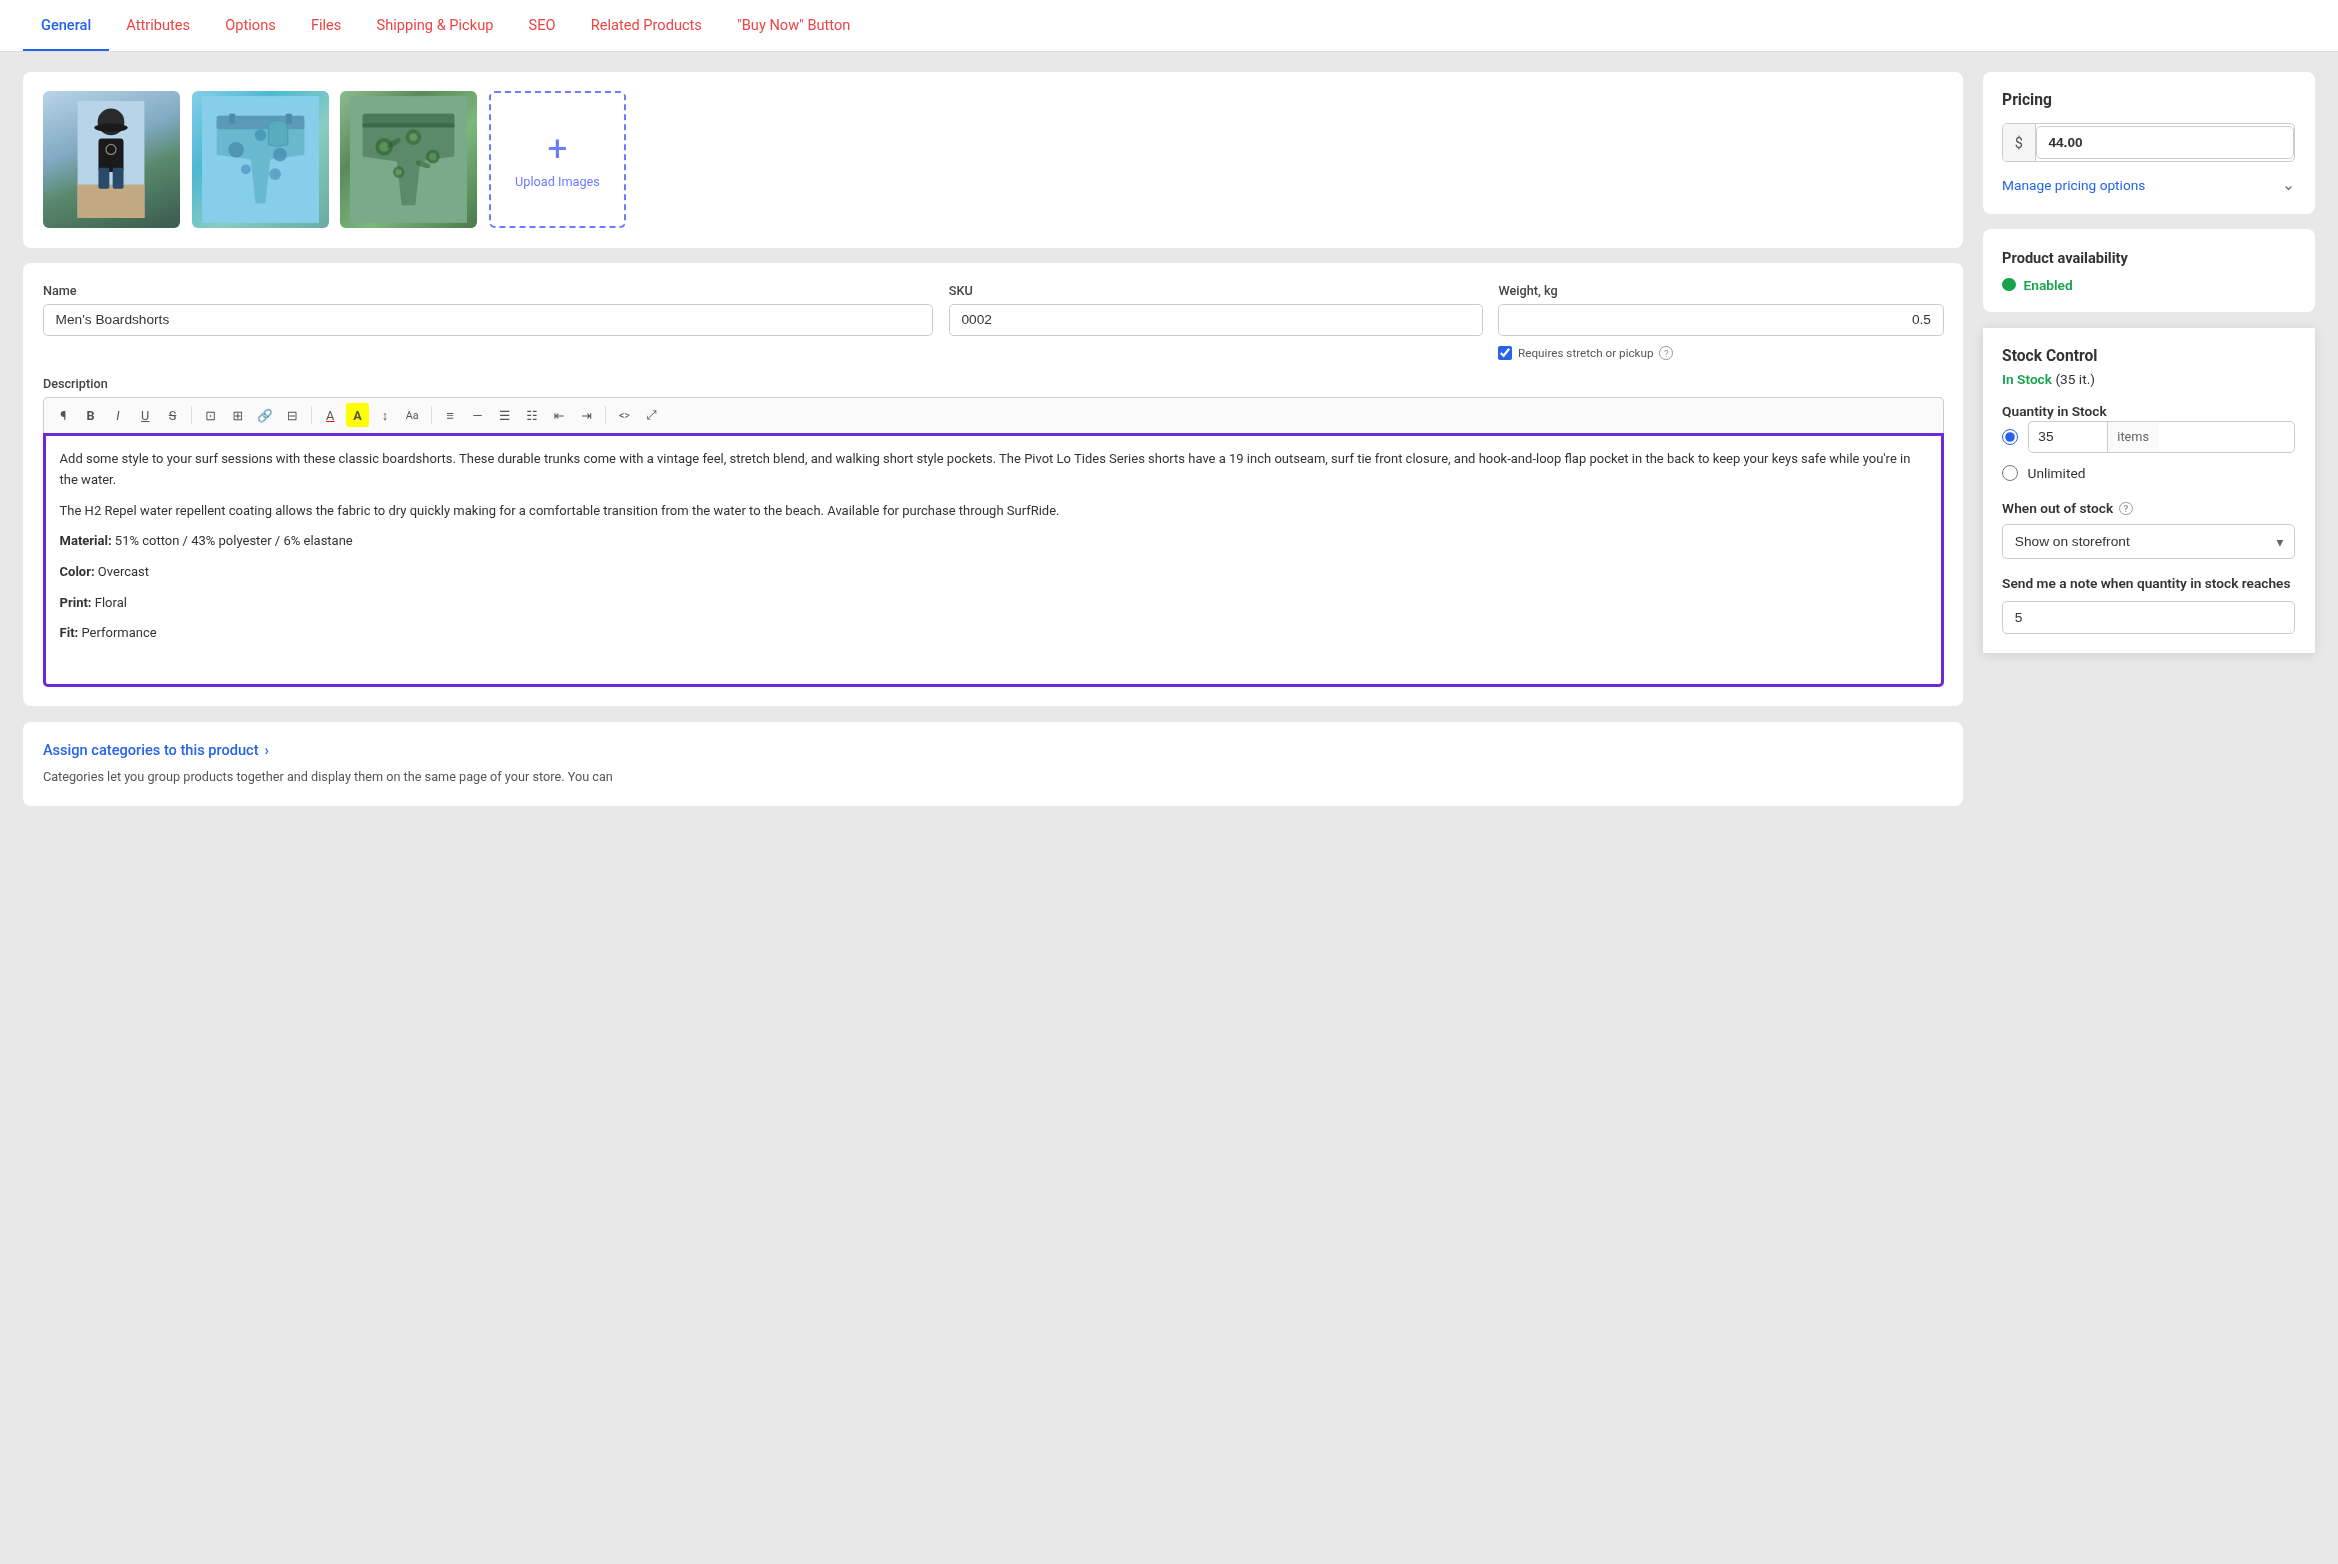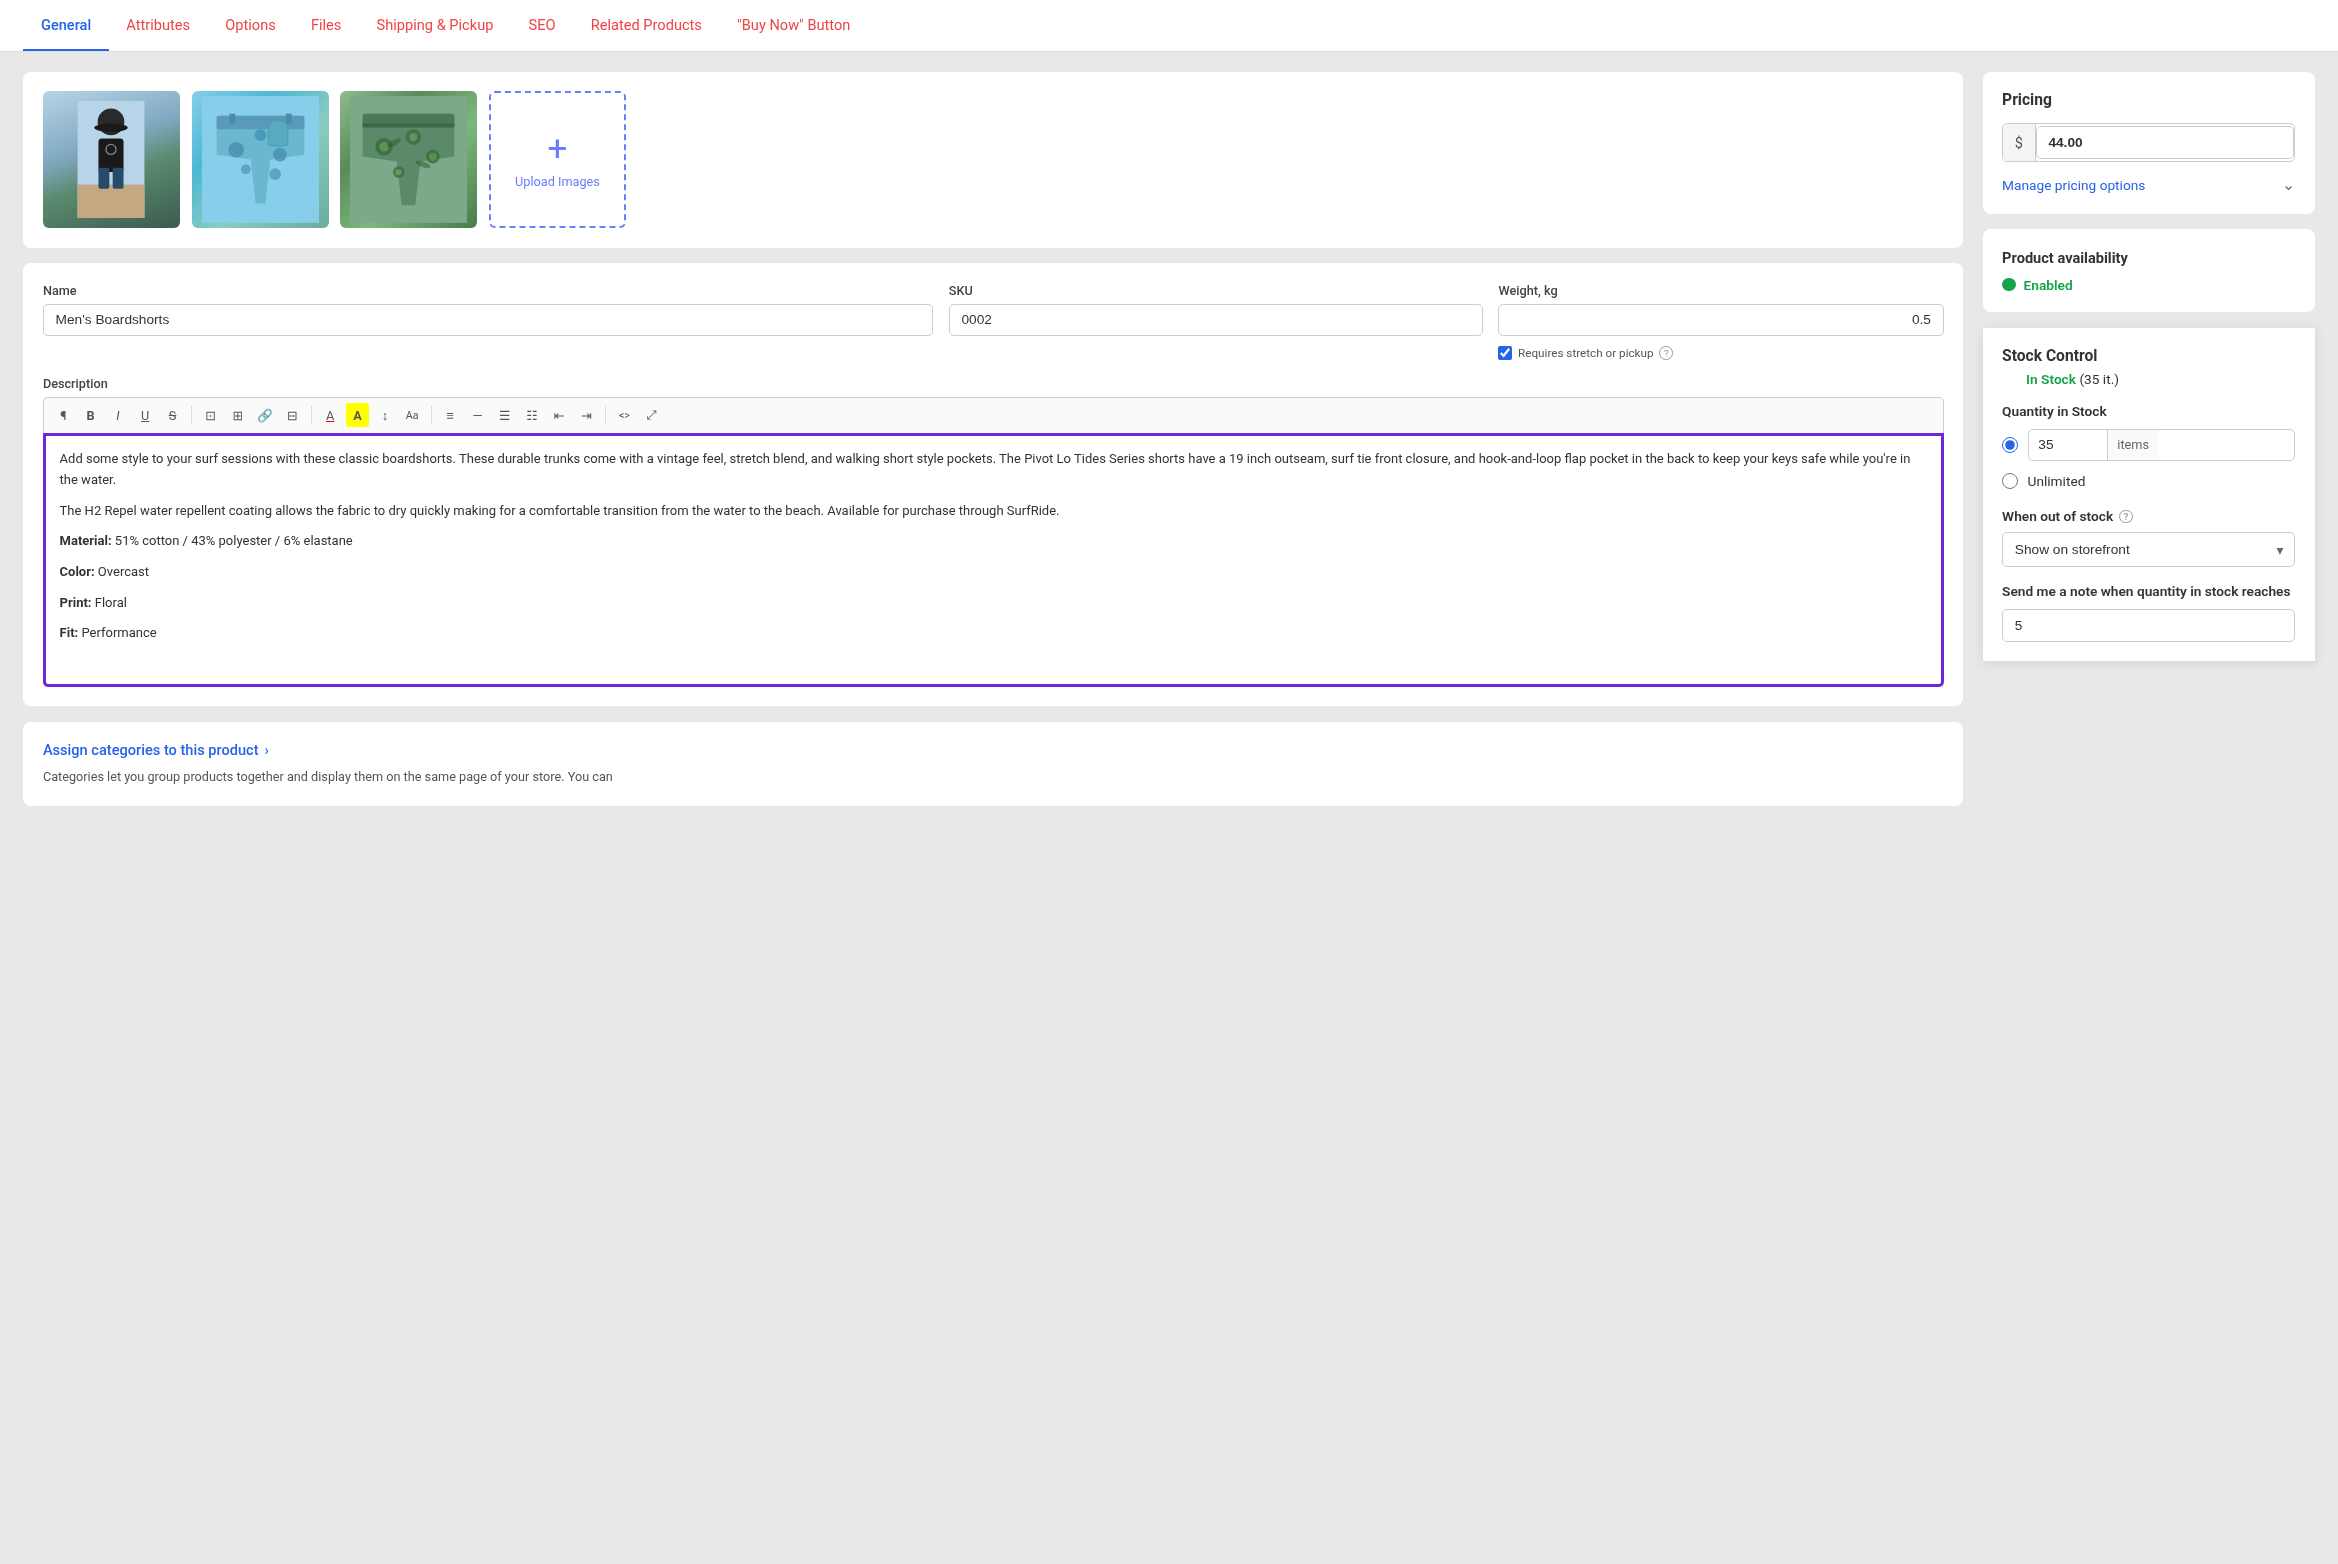--- a/index.html
+++ b/index.html
@@ -321,28 +321,27 @@
     .stock-title {
       font-size: 15.6px;
       font-weight: 700;
       margin-bottom: 5.9px;
     }
     .in-stock-label {
       color: #16a34a;
       font-size: 13.7px;
       font-weight: 500;
       margin-bottom: 15.6px;
-      margin-left: 24px;
     }
     .in-stock-label span { color: #333; font-weight: 400; }
 
     .qty-section-title {
       font-size: 13.7px;
       font-weight: 600;
-      margin-bottom: 10px;
+      margin-bottom: 2px;
     }
     .qty-options {
       display: flex;
       flex-direction: column;
       gap: 11.7px;
       margin-bottom: 19.5px;
     }
     .qty-option {
       display: flex;
       align-items: center;

